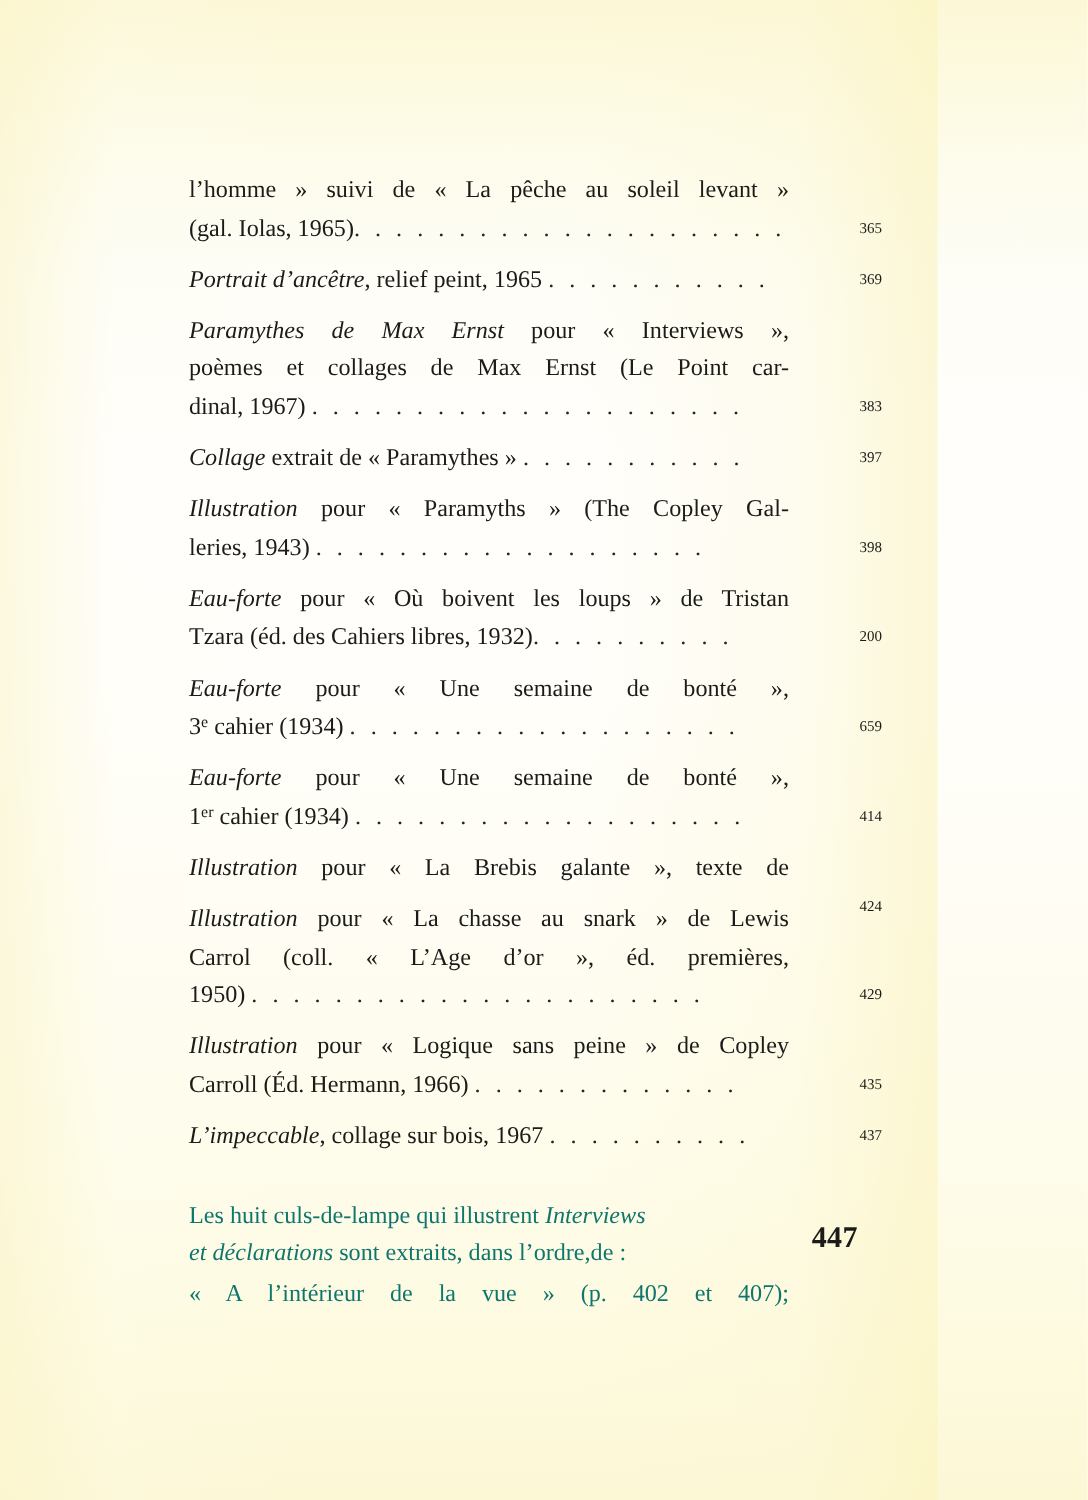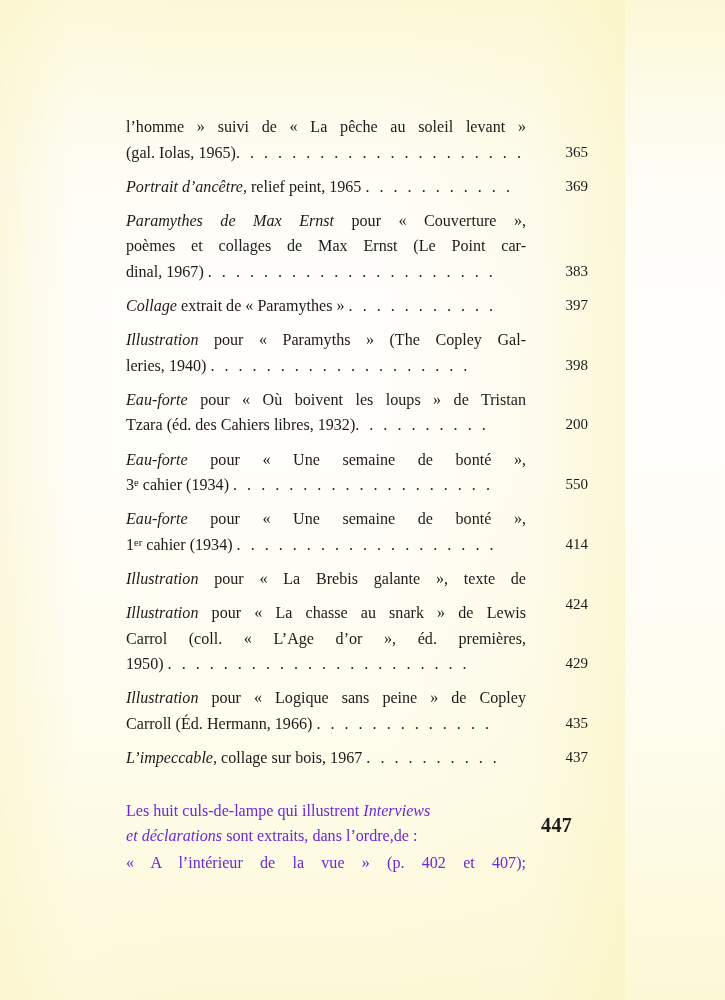--- a/index.html
+++ b/index.html
@@ -81,39 +81,39 @@
     letter-spacing: 3.0px;
     color: #24241f;
     white-space: nowrap;
   }
 
   .pagenum {
     position: absolute;
     left: 410px;
     width: 52px;
     text-align: right;
-    font-size: 15px;
+    font-size: 10px;
     color: #1b1b19;
   }
 
   i, .it {
   }
   sup {
     font-size: 0.66em;
     vertical-align: 0.42em;
     line-height: 0;
   }
 
   
   .closing {
     margin-top: 27px;
     font-size: 16.1px;
     line-height: 25.6px;
     width: 400px;
-    color: #6d28d9;
+    color: #0f766e;
   }
   .closing-para {
     text-align: left;
   }
   .closing-last {
     width: 400px;
     text-align: justify;
     text-align-last: justify;
     margin-top: 1px;
   }
@@ -143,47 +143,47 @@
       <span class="entry-text leader-line"><span>(gal. Iolas, 1965)</span><span class="leaders">. . . . . . . . . . . . . . . . . . . . .</span></span>
       <span class="pagenum" style="top:25.6px">365</span>
     </div>
 
     <div class="entry">
       <span class="entry-text leader-line"><i class="it">Portrait d’ancêtre</i><span>, relief peint, 1965 </span><span class="leaders">. . . . . . . . . . .</span></span>
       <span class="pagenum" style="top:0px">369</span>
     </div>
 
     <div class="entry">
-      <span class="entry-text justify-all"><i class="it">Paramythes de Max Ernst</i><span> pour « Couverture »,</span></span>
+      <span class="entry-text justify-all"><i class="it">Paramythes de Max Ernst</i><span> pour « Interviews »,</span></span>
       <span class="entry-text justify-all">poèmes et collages de Max Ernst (Le Point car-</span>
       <span class="entry-text leader-line"><span>dinal, 1967) </span><span class="leaders">. . . . . . . . . . . . . . . . . . . . .</span></span>
       <span class="pagenum" style="top:51.2px">383</span>
     </div>
 
     <div class="entry">
       <span class="entry-text leader-line"><i class="it">Collage</i><span> extrait de « Paramythes » </span><span class="leaders">. . . . . . . . . . .</span></span>
       <span class="pagenum" style="top:0px">397</span>
     </div>
 
     <div class="entry">
       <span class="entry-text justify-all"><i class="it">Illustration</i><span> pour « Paramyths » (The Copley Gal-</span></span>
-      <span class="entry-text leader-line"><span>leries, 1940) </span><span class="leaders">. . . . . . . . . . . . . . . . . . .</span></span>
+      <span class="entry-text leader-line"><span>leries, 1943) </span><span class="leaders">. . . . . . . . . . . . . . . . . . .</span></span>
       <span class="pagenum" style="top:25.6px">398</span>
     </div>
 
     <div class="entry">
       <span class="entry-text justify-all"><i class="it">Eau-forte</i><span> pour « Où boivent les loups » de Tristan</span></span>
       <span class="entry-text leader-line"><span>Tzara (éd. des Cahiers libres, 1932)</span><span class="leaders">. . . . . . . . . .</span></span>
       <span class="pagenum" style="top:25.6px">200</span>
     </div>
 
     <div class="entry">
       <span class="entry-text justify-all"><i class="it">Eau-forte</i><span> pour « Une semaine de bonté »,</span></span>
       <span class="entry-text leader-line"><span>3</span><sup>e</sup><span> cahier (1934) </span><span class="leaders">. . . . . . . . . . . . . . . . . . .</span></span>
-      <span class="pagenum" style="top:25.6px">550</span>
+      <span class="pagenum" style="top:25.6px">659</span>
     </div>
 
     <div class="entry">
       <span class="entry-text justify-all"><i class="it">Eau-forte</i><span> pour « Une semaine de bonté »,</span></span>
       <span class="entry-text leader-line"><span>1</span><sup>er</sup><span> cahier (1934) </span><span class="leaders">. . . . . . . . . . . . . . . . . . .</span></span>
       <span class="pagenum" style="top:25.6px">414</span>
     </div>
 
     <div class="entry">
       <span class="entry-text justify-all"><i class="it">Illustration</i><span> pour « La Brebis galante », texte de</span></span>

